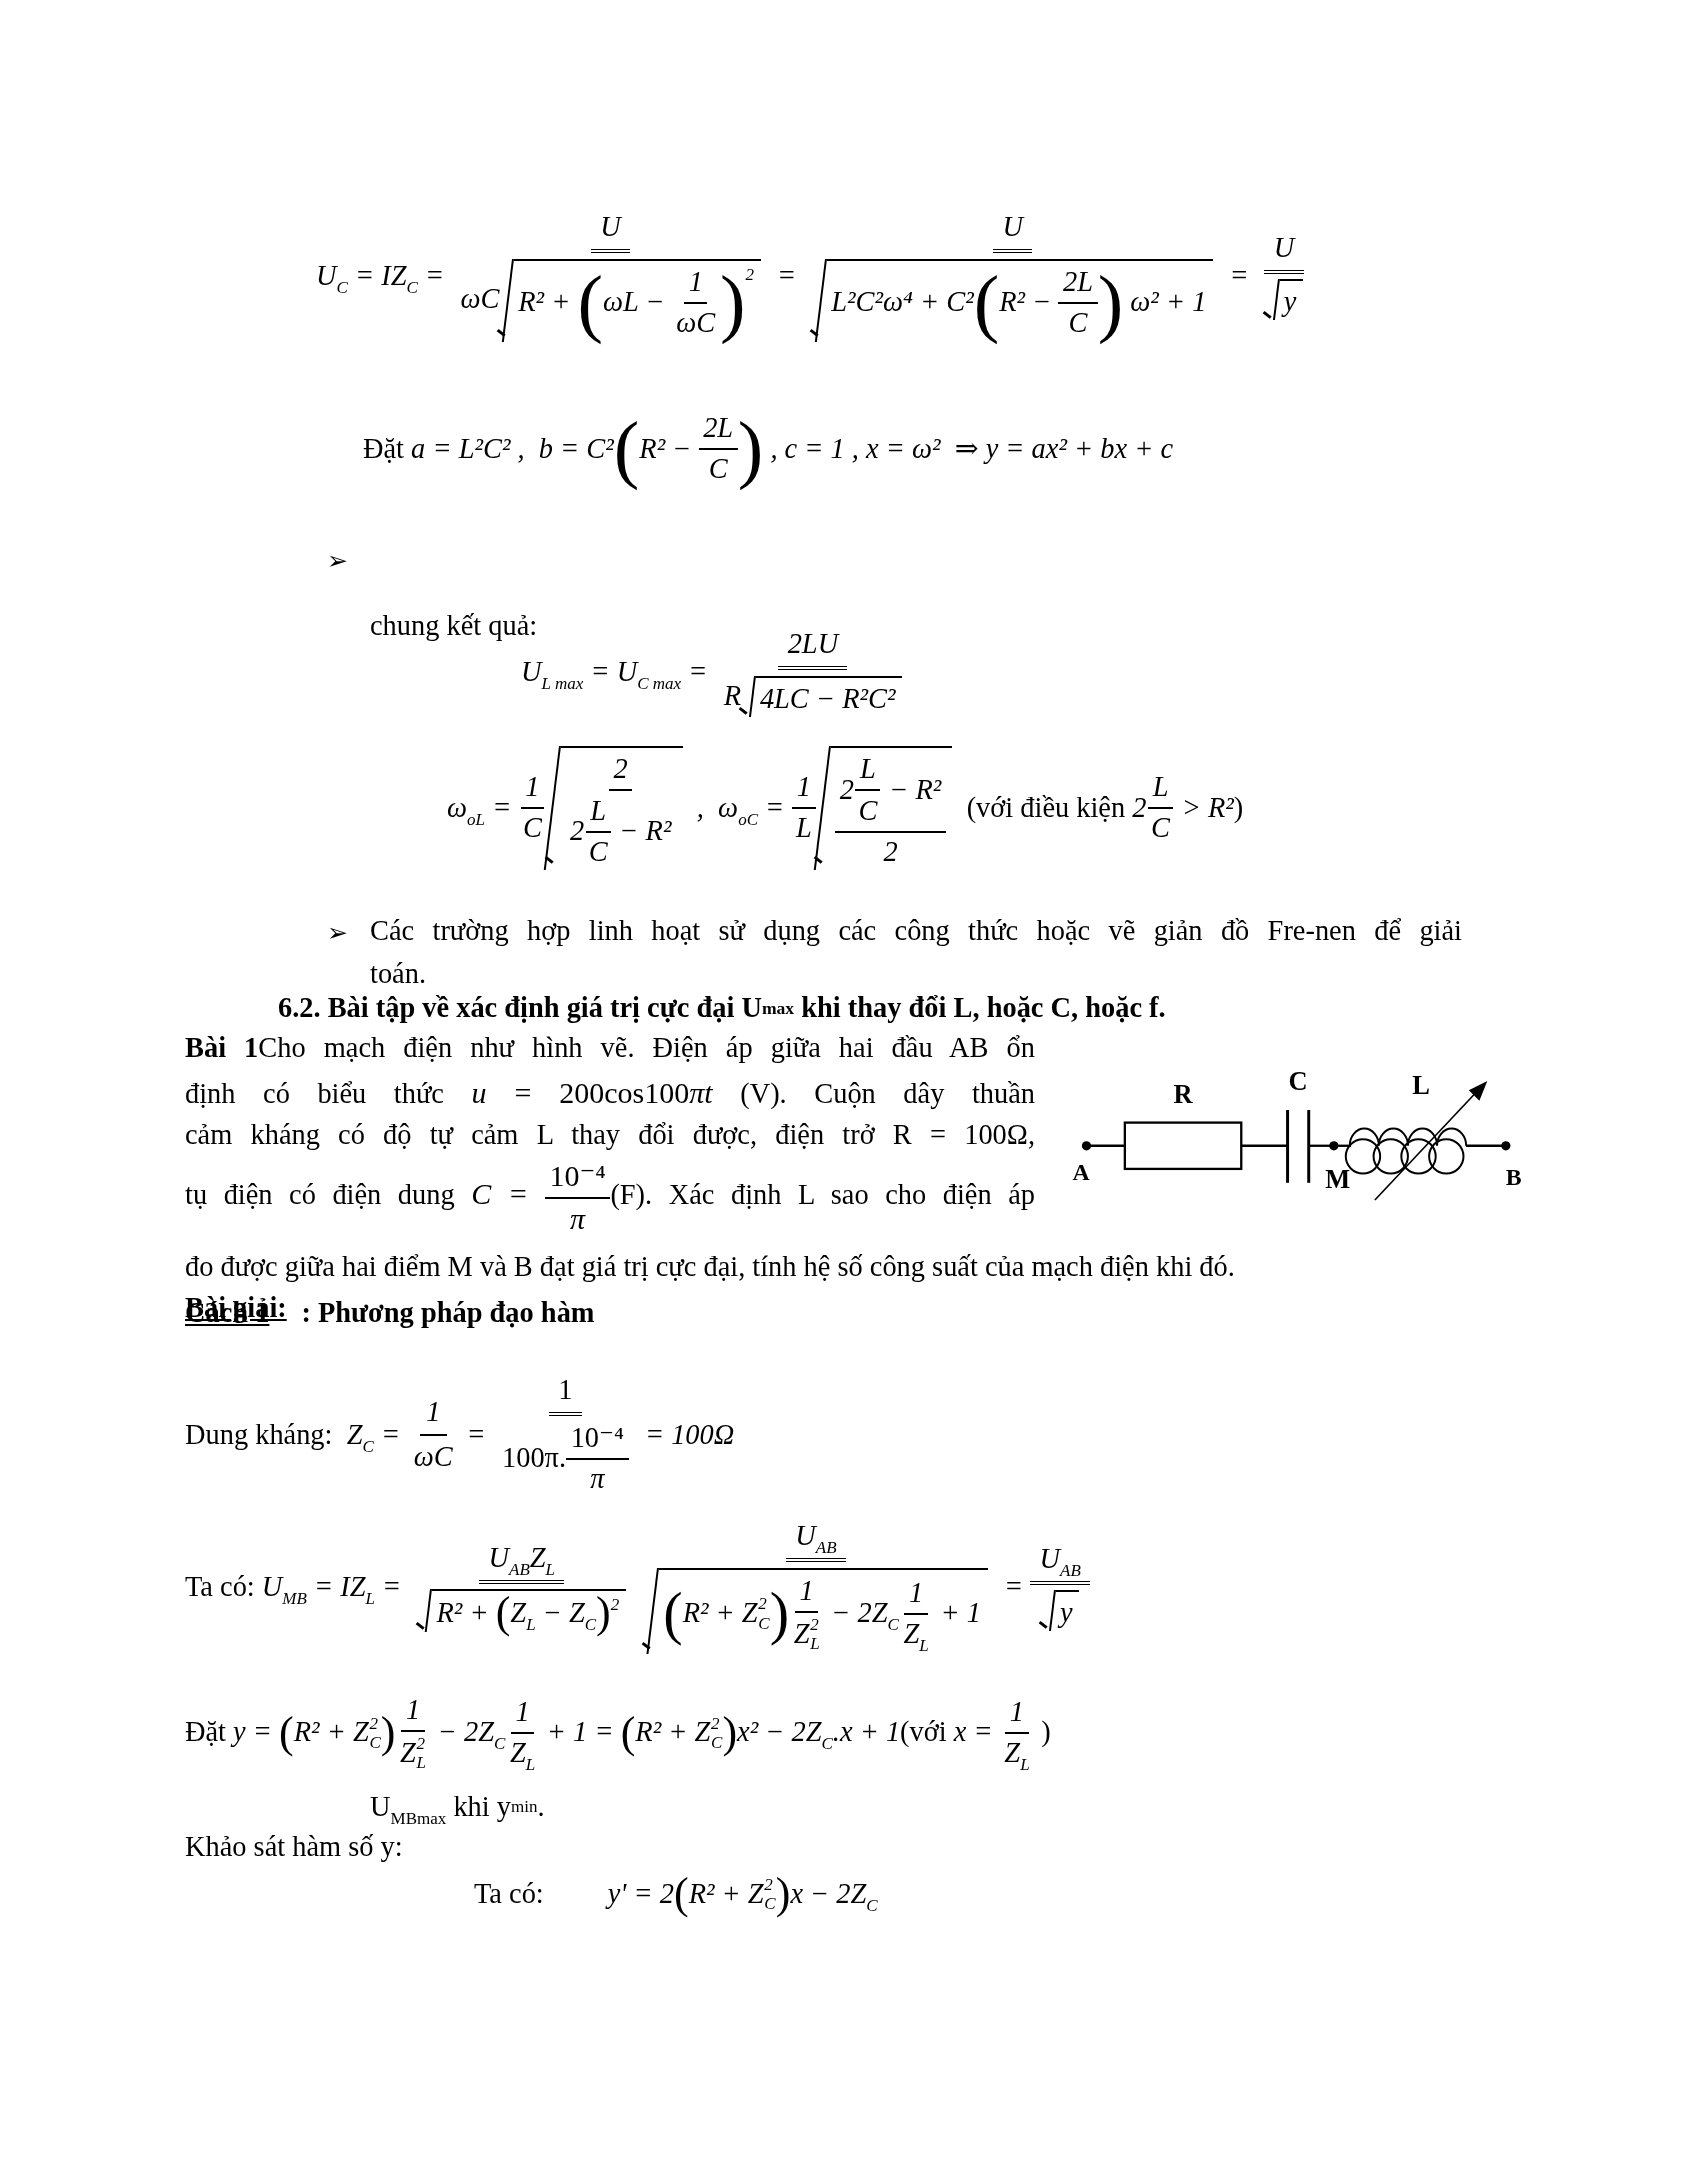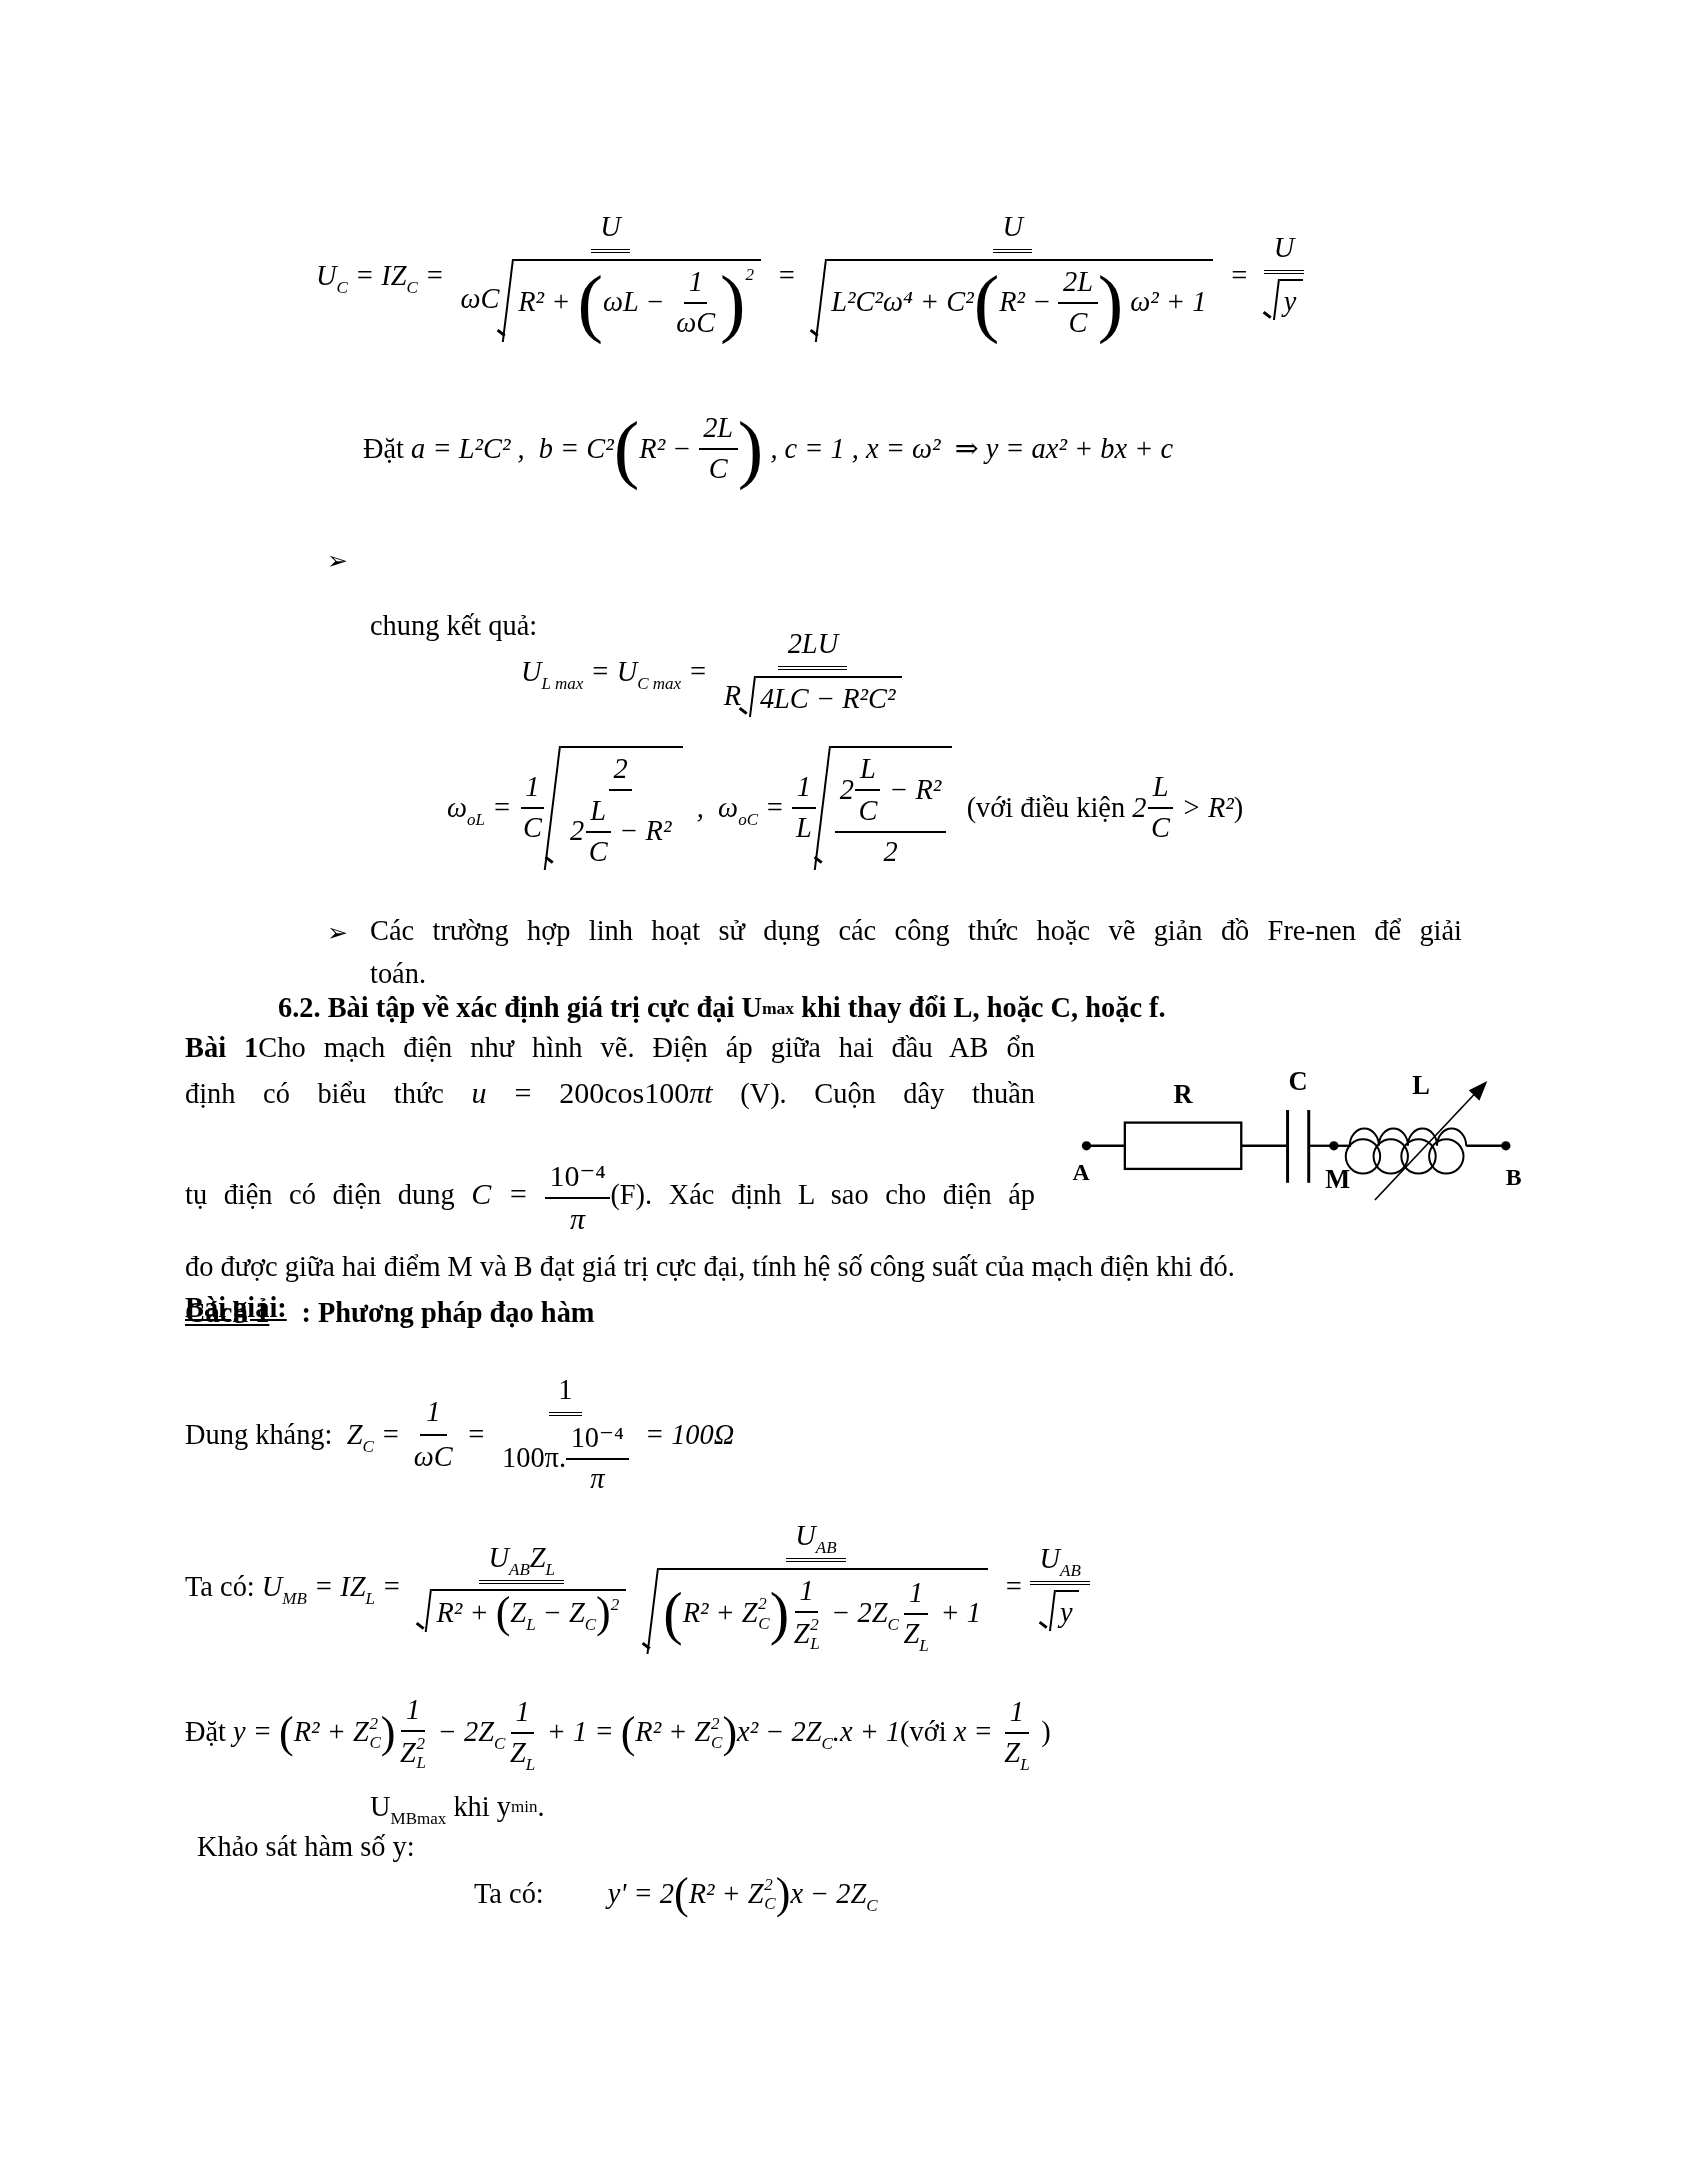--- a/index.html
+++ b/index.html
@@ -156,20 +156,21 @@
   <span class="marker" style="left:327px;top:920px;">➢</span>
   <div class="jline" style="left:370px;top:910px;width:1092px;font-family:Liberation Serif, serif;"><span>Các trường hợp linh hoạt sử dụng các công thức hoặc vẽ giản đồ Fre-nen để giải</span></div>
   <div class="row body-text" style="left:370px;top:953px;text-align:right;"><span>toán.</span></div>
 
   <div class="row body-text b" style="left:278px;top:987px;">
     <span>6.2. Bài tập về xác định giá trị cực đại U</span><span class="hsub">max</span><span> khi thay đổi L, hoặc C, hoặc f.</span>
   </div>
 
   <div class="jline" style="left:185px;top:1027px;"><span class="b">Bài 1</span><span>Cho mạch điện như hình vẽ. Điện áp giữa hai đầu AB ổn</span></div>
   <div class="jline" style="left:185px;top:1070px;"><span>định có biểu thức </span><span class="m" style="font-size:30px;">u</span><span style="font-size:30px;"> = 200cos100</span><span class="m" style="font-size:30px;">πt</span><span> (V). Cuộn dây thuần</span></div>
+  <div class="jline" style="left:185px;top:1114px;"><span>cảm kháng có độ tự cảm L thay đổi được, điện trở R = 100Ω,</span></div>
   <div class="jline" style="left:185px;top:1159px;"><span>tụ điện có điện dung </span><span class="m" style="font-size:30px;">C =</span> <span class="fr sm m" style="font-size:30px;">
         <span class="n up">10⁻⁴</span>
         <span class="d">π</span>
       </span><span>(F). Xác định L sao cho điện áp</span></div>
 
   <svg style="position:absolute;left:1064px;top:1057px;" width="463" height="159" viewBox="0 0 700 240">
     <g stroke="#000000" stroke-width="3.5" fill="none">
       <line x1="34" y1="134" x2="92" y2="134"></line>
       <rect x="92" y="99" width="176" height="70" fill="#ffffff"></rect>
       <line x1="268" y1="134" x2="338" y2="134"></line>
@@ -286,21 +287,21 @@
     <span class="t up">(với </span>
     <span class="t">x = </span>
     <span class="fr sm"><span class="n">1</span><span class="d"><span class="tok"><span>Z</span><sub class="s">L</sub></span></span></span>
     <span class="t up"> )</span>
   </div>
 
   <div class="row body-text" style="left:370px;top:1786px;">
     <span class="tok"><span>U</span><sub class="s up">MBmax</sub></span><span> khi y</span><sub class="s up">min</sub><span>.</span>
   </div>
 
-  <div class="row body-text" style="left:197px;top:1826px;align-items:flex-end;"><span>Khảo sát hàm số y:</span></div>
+  <div class="row body-text" style="left:185px;top:1826px;align-items:flex-end;"><span>Khảo sát hàm số y:</span></div>
 
   <div class="row math m" style="left:474px;top:1876px;">
     <span class="t up" style="margin-right:64px;font-size:28.4px;">Ta có:</span>
     <span class="t">y' = 2</span>
     <span class="bp bp1">(</span>
     <span class="t">R² + Z</span>
     <span class="ss"><span>2</span><span>C</span></span>
     <span class="bp bp1">)</span>
     <span class="tok"><span>x − 2Z</span><sub class="s">C</sub></span>
   </div>

